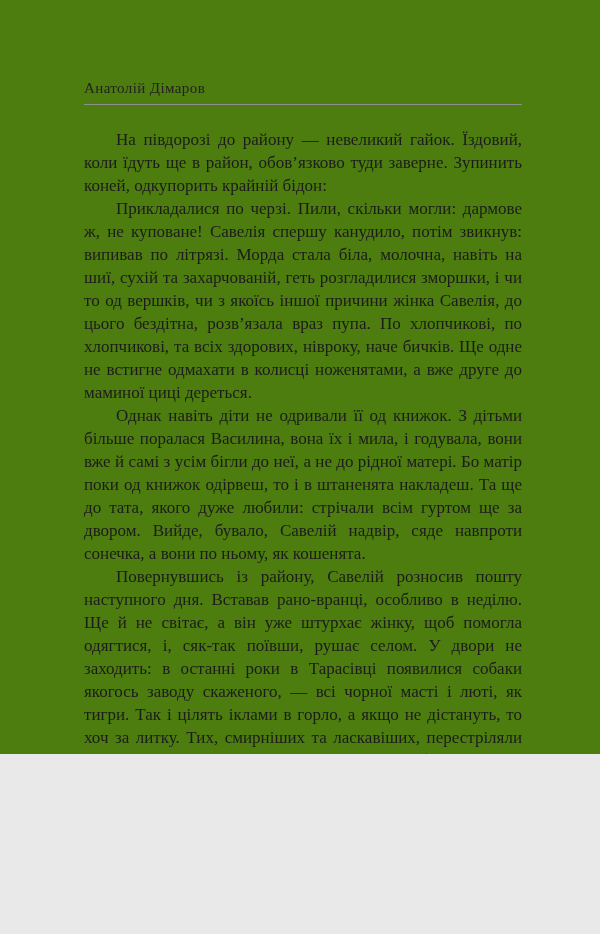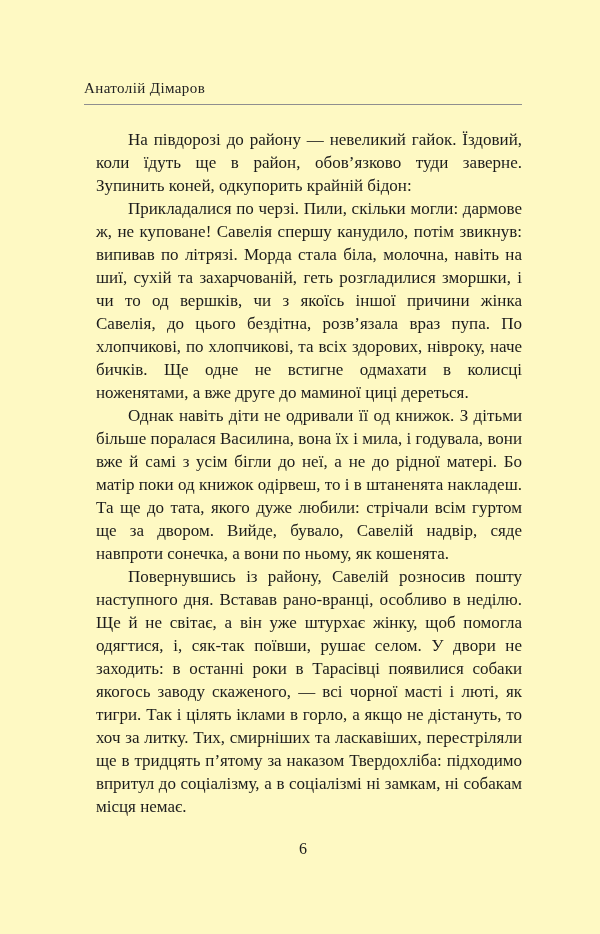--- a/index.html
+++ b/index.html
@@ -3,23 +3,23 @@
 <meta charset="utf-8">
 <style>
   html, body {
     margin: 0;
     padding: 0;
     background: #e9e9e9;
   }
   .page {
     position: relative;
     width: 600px;
-    height: 934px;
+    height: 754px;
     margin: 0 auto;
-    background: #fef9c3;
+    background: #4d7c0f;
     color: #1c1c1c;
     font-family: "Liberation Serif", "DejaVu Serif", serif;
     overflow: hidden;
     box-sizing: border-box;
   }
   .content {
     position: absolute;
     left: 84px;
     top: 80px;
     width: 438px;
@@ -36,21 +36,20 @@
     border-top: 1px solid #8f8f8f;
     margin: 0;
     height: 0;
   }
   .text-block {
     margin-top: 23px;
     font-size: 17px;
     line-height: 23px;
     text-align: justify;
     text-justify: inter-word;
-    margin-left: 12px;
   }
   .text-block p.para {
     margin: 0;
     text-indent: 32px;
   }
   .page-number {
     position: absolute;
     left: 84px;
     top: 840px;
     width: 438px;

